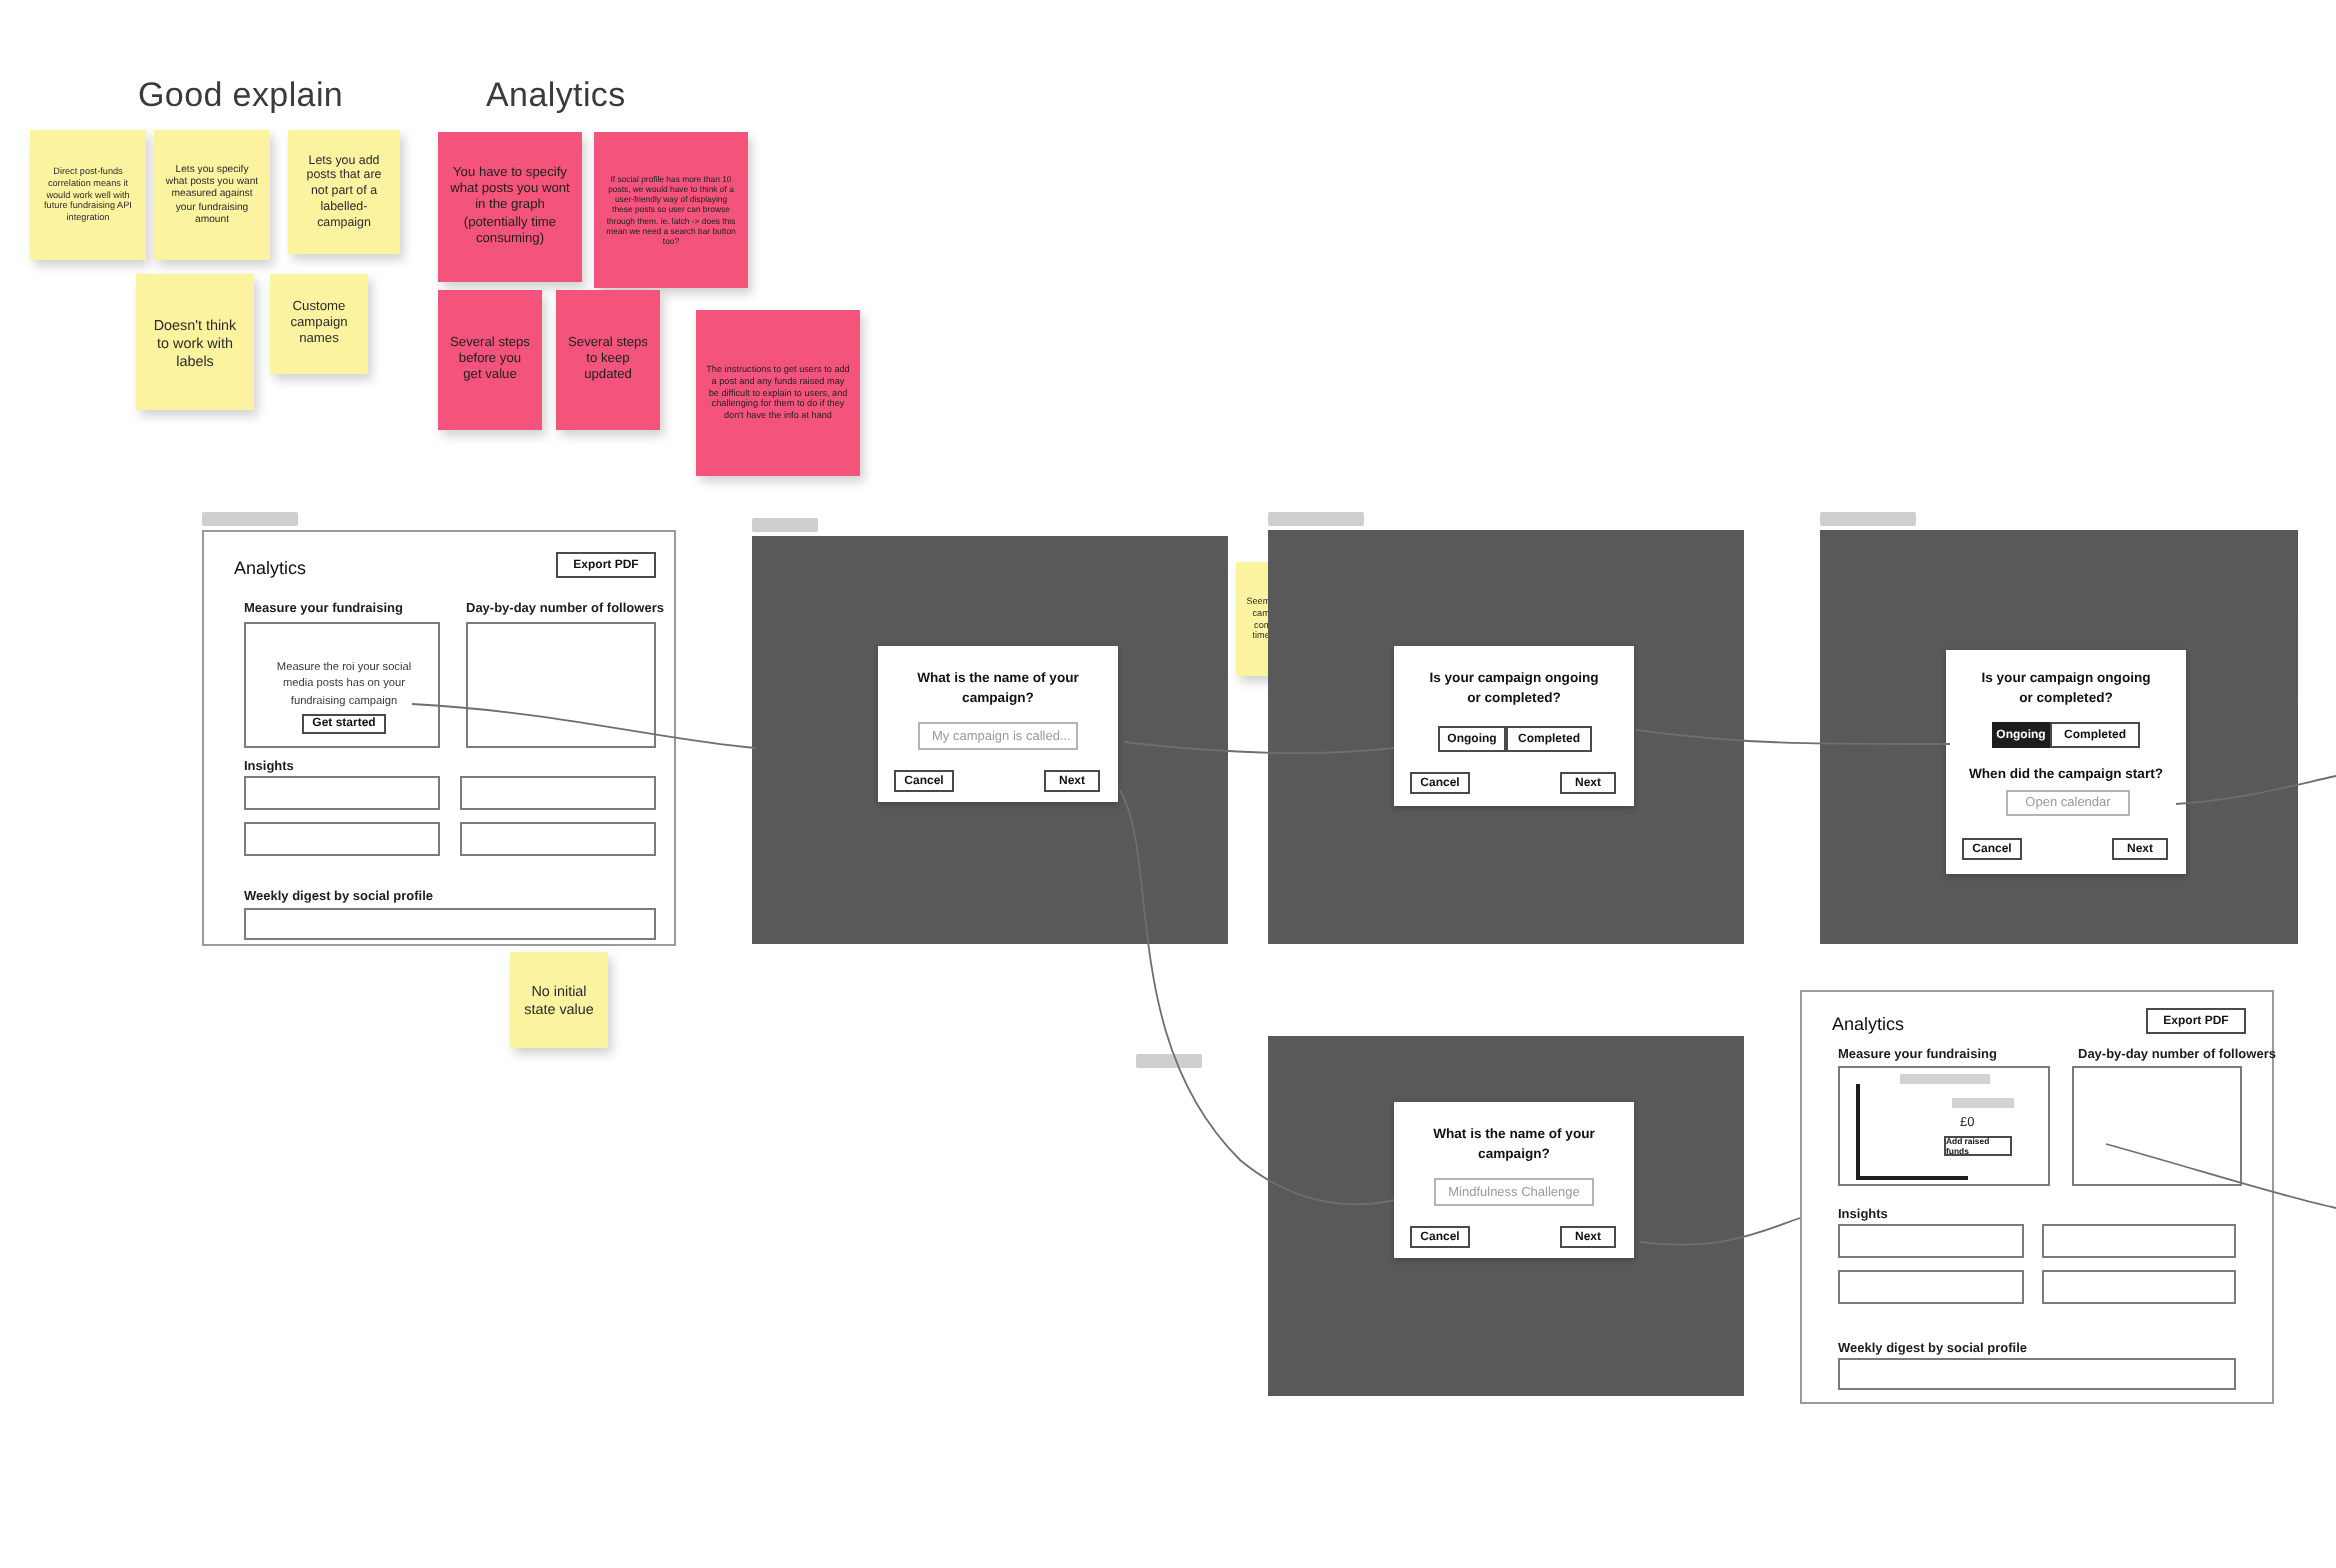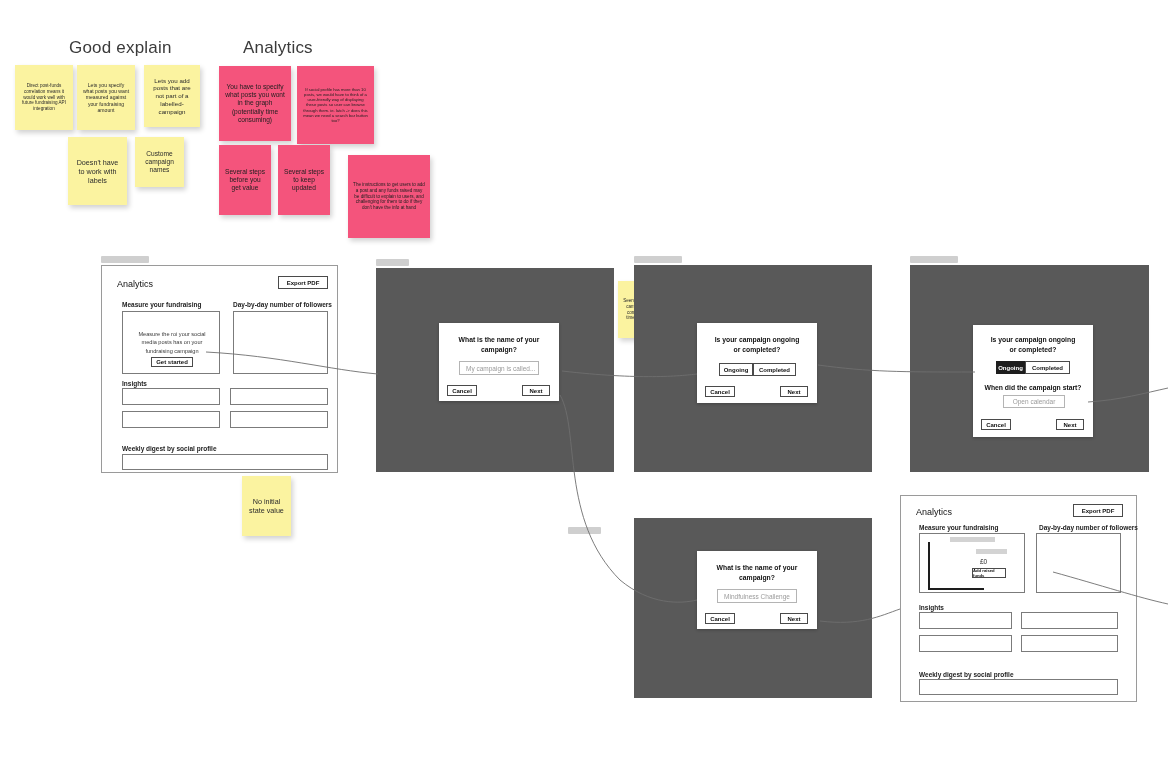--- a/index.html
+++ b/index.html
@@ -65,41 +65,41 @@
       <div class="sticky yellow" style="left: 15px; top: 65px; width: 58px; height: 65px; background: rgb(251, 243, 160); font-size: 4.6px;">
         <span>Direct post-funds correlation means it would work well with future fundraising API integration</span>
       </div>
       <div class="sticky yellow" style="left: 77px; top: 65px; width: 58px; height: 65px; background: rgb(251, 243, 160); font-size: 5.1px;">
         <span>Lets you specify what posts you want measured against your fundraising amount</span>
       </div>
       <div class="sticky yellow" style="left: 144px; top: 65px; width: 56px; height: 62px; background: rgb(251, 243, 160); font-size: 6.2px;">
         <span>Lets you add posts that are not part of a labelled-campaign</span>
       </div>
       <div class="sticky yellow" style="left: 68px; top: 137px; width: 59px; height: 68px; background: rgb(251, 243, 160); font-size: 7.2px;">
-        <span>Doesn't have to work with labels</span>
+        <span>Doesn't think to work with labels</span>
       </div>
       <div class="sticky yellow" style="left: 135px; top: 137px; width: 49px; height: 50px; background: rgb(251, 243, 160); font-size: 6.6px;">
         <span>Custome campaign names</span>
       </div>
       <div class="sticky pink" style="left: 219px; top: 66px; width: 72px; height: 75px; background: rgb(244, 84, 124); font-size: 6.6px;">
         <span>You have to specify what posts you wont  in the graph (potentially time consuming)</span>
       </div>
       <div class="sticky pink" style="left: 297px; top: 66px; width: 77px; height: 78px; background: rgb(244, 84, 124); font-size: 4.2px;">
         <span>If social profile has more than 10 posts, we would have to think of a user-friendly way of displaying these posts so user can browse through them. ie. latch -&gt; does this mean we need a search bar button too?</span>
       </div>
       <div class="sticky pink" style="left: 219px; top: 145px; width: 52px; height: 70px; background: rgb(244, 84, 124); font-size: 6.6px;">
         <span>Several steps before you get value</span>
       </div>
       <div class="sticky pink" style="left: 278px; top: 145px; width: 52px; height: 70px; background: rgb(244, 84, 124); font-size: 6.6px;">
         <span>Several steps to keep updated</span>
       </div>
       <div class="sticky pink" style="left: 348px; top: 155px; width: 82px; height: 83px; background: rgb(244, 84, 124); font-size: 4.6px;">
         <span>The instructions to get users to add a post and any funds raised may be difficult to explain to users, and challenging for them to do if they don't have the info at hand</span>
       </div>
-      <div class="sticky yellow" style="left: 242px; top: 476px; width: 49px; height: 60px; background: rgb(251, 243, 160); font-size: 7.2px;">
+      <div class="sticky yellow" style="left: 255px; top: 476px; width: 49px; height: 48px; background: rgb(251, 243, 160); font-size: 7.2px;">
         <span>No initial state value</span>
       </div>
       <div class="sticky yellow" style="left: 618px; top: 281px; width: 64px; height: 57px; background: rgb(251, 243, 160); font-size: 4.6px;">
         <span>Seems necessary to ask if campaign is ongoing or completed to know the time range of the graph</span>
       </div>
       <div class="sticky yellow" style="left: 1102px; top: 302px; width: 42px; height: 48px; background: rgb(251, 243, 160); font-size: 4.6px;">
         <span>Do they need to say when their campaign started?</span>
       </div>
       <div class="sticky yellow" style="left: 1102px; top: 405px; width: 32px; height: 33px; background: rgb(251, 243, 160); font-size: 4px;">
         <span>Add end date for completed</span>

